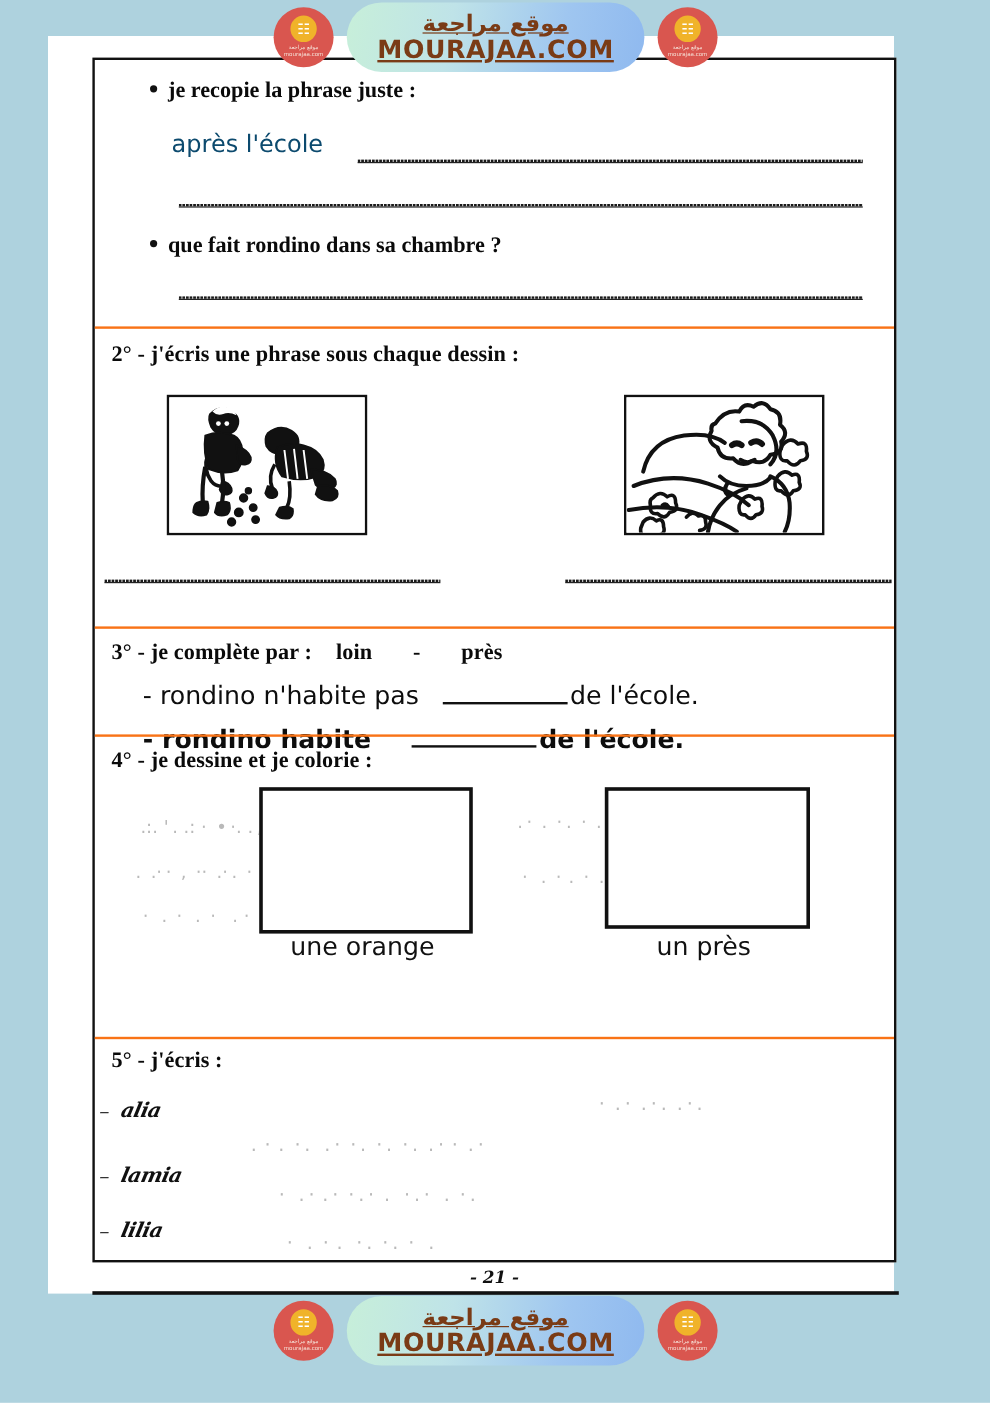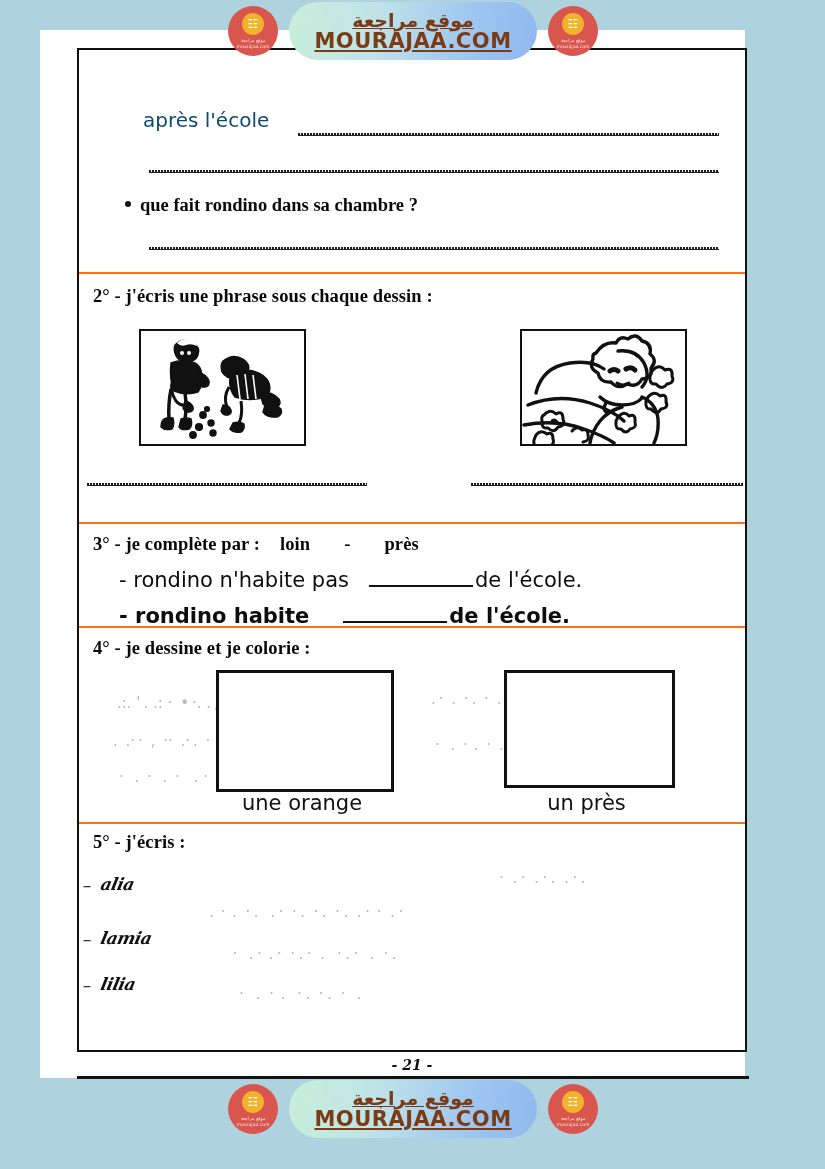--- a/index.html
+++ b/index.html
@@ -64,40 +64,40 @@
   .pic{
     position:absolute;border:2px solid #111;background:#fff;overflow:hidden;
   }
   #pic-marbles{left:60px;top:55px;width:163px;height:113px;}
   #pic-sleep{left:441px;top:55px;width:163px;height:113px;}
   #s2 .rl{position:absolute;top:208px;}
   #s2 .rl.a{left:8px;width:280px;}
   #s2 .rl.b{left:392px;width:272px;}
 
   
-  #s3{height:104px;}
+  #s3{height:90px;}
   #s3 .hd{position:absolute;left:14px;top:10px;display:flex;align-items:baseline;}
   #s3 .w1{margin-left:20px;}
   #s3 .dash{margin-left:34px;}
   #s3 .w2{margin-left:34px;}
   #s3 .ln{
     position:absolute;font-family:"DejaVu Sans",sans-serif;font-size:21px;
     color:#0d0d0d;display:flex;align-items:baseline;white-space:nowrap;
   }
   #s3 .ln.a{left:40px;top:44px;}
   #s3 .ln.b{left:40px;top:80px;font-weight:bold;}
   .blank{
     display:inline-block;border-bottom:2px solid #111;height:16px;
     margin:0 2px;
   }
   .blank.w1{width:104px;}
   .blank.w2{width:104px;}
 
   
-  #s4{height:196px;}
+  #s4{height:252px;}
   #s4 .hd{position:absolute;left:14px;top:10px;}
   .drawbox{position:absolute;border:3px solid #111;background:#fff;}
   #box-orange{left:137px;top:42px;width:172px;height:116px;}
   #box-velo{left:425px;top:42px;width:165px;height:112px;}
   .caption{
     position:absolute;font-family:"DejaVu Sans",sans-serif;
     font-size:21px;color:#111;text-align:center;
   }
   #cap-orange{left:137px;top:163px;width:172px;}
   #cap-velo{left:425px;top:163px;width:165px;}
@@ -177,20 +177,24 @@
   #wm-bottom{left:228px;top:1080px;width:370px;height:58px;gap:11px;}
 </style>
 </head>
 <body>
 
 <div id="sheet">
 
   <div id="frame">
 
     <div class="sect" id="s1">
+      <div class="bullet-line l1">
+        <span class="dot"></span>
+        <span>je recopie la phrase juste :</span>
+      </div>
       <div class="hand apres">après l'école</div>
       <div class="rule r1"></div>
       <div class="rule r2"></div>
 
       <div class="bullet-line l2">
         <span class="dot"></span>
         <span>que fait rondino dans sa chambre ?</span>
       </div>
       <div class="rule r3"></div>
     </div>

